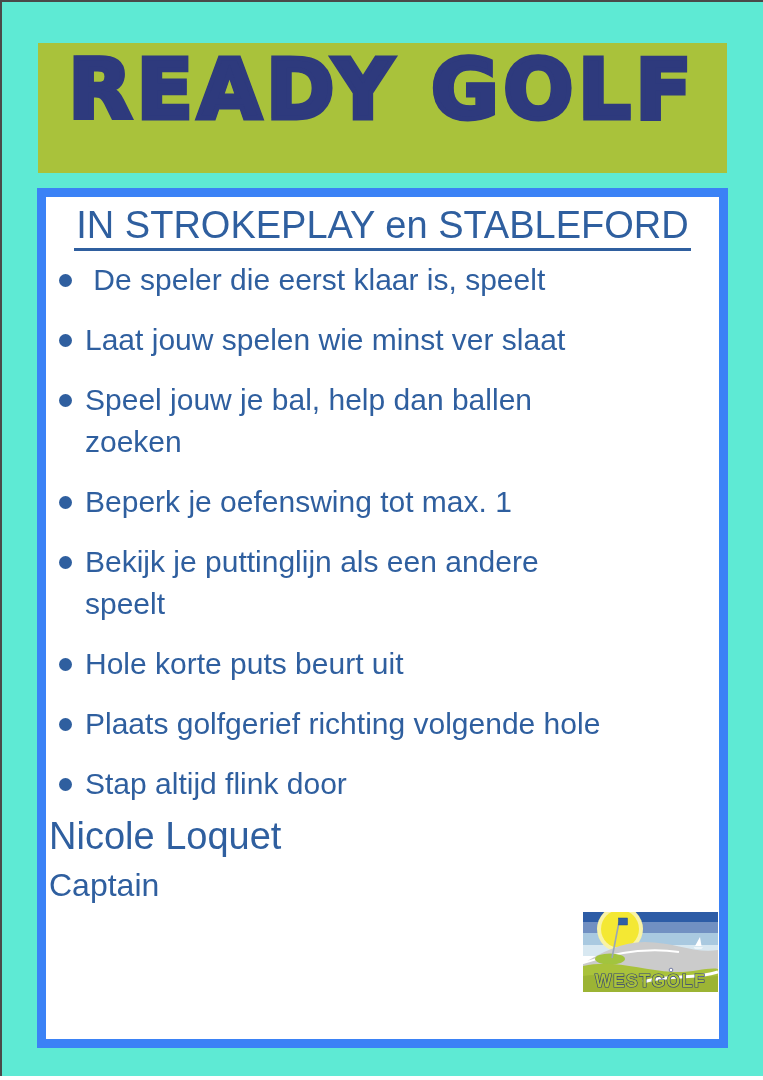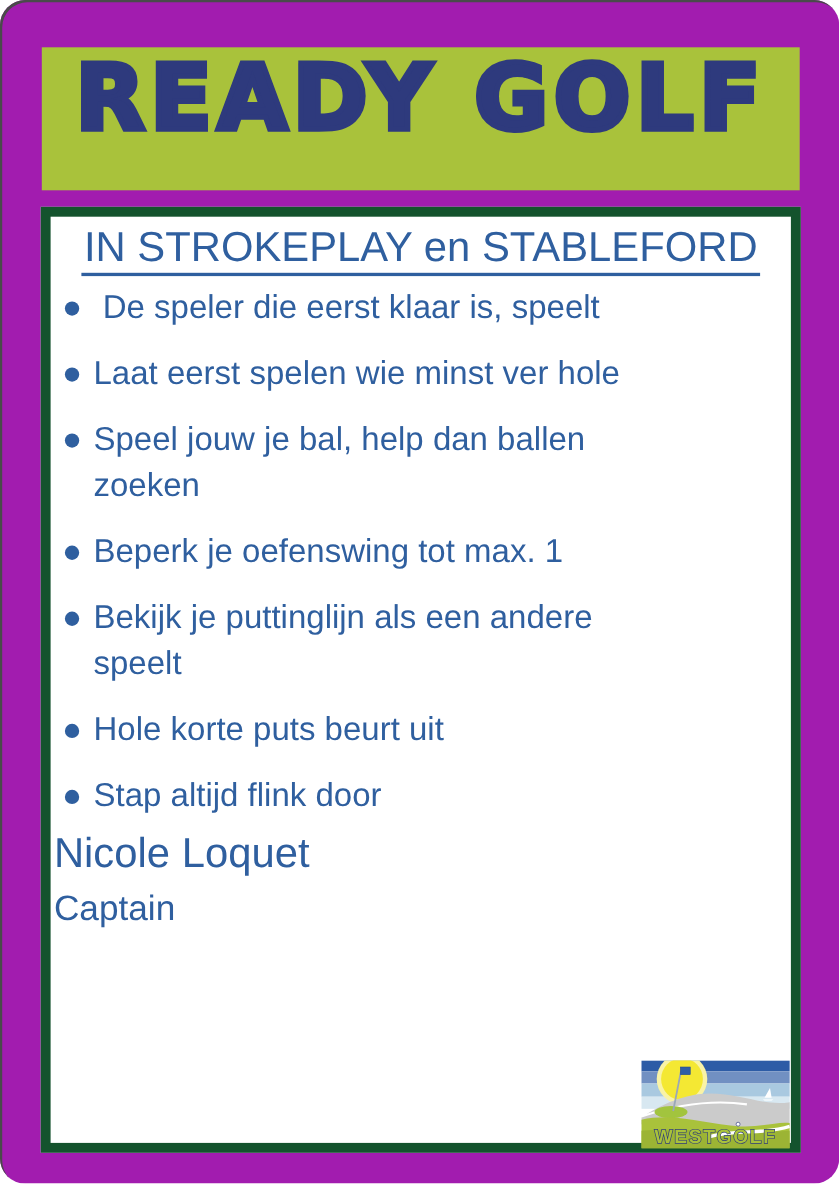--- a/index.html
+++ b/index.html
@@ -1,58 +1,57 @@
 <!DOCTYPE html>
 <html><head>
 <meta charset="utf-8">
 <style>
   html,body { margin:0; padding:0; background:#fff; }
   .page {
-    position:relative; width:763px; height:1076px; background:#a21caf;
+    position:relative; width:763px; height:1076px; background:#5eead4;
     overflow:hidden; font-family:"Liberation Sans", sans-serif;
     box-shadow: inset 2px 2px 0 #4a4a4a;
-    border-radius: 23px;
   }
   
   .banner {
     position:absolute; left:38px; top:43px; width:689px; height:130px;
     background:#a9c23b; display:flex; justify-content:center; align-items:flex-start;
   }
   .banner-title {
     font-family:"DejaVu Sans", sans-serif; font-weight:bold;
     font-size:82px; line-height:1.0; padding-top:6px;
     color:#2e3a7d; letter-spacing:5px; white-space:nowrap;
     -webkit-text-stroke:5px #2e3a7d;
     text-shadow: 2px 0 #2e3a7d, -2px 0 #2e3a7d, 0 2px #2e3a7d, 0 -2px #2e3a7d;
   }
   
   .content-box {
     position:absolute; left:37px; top:188px; width:673px; height:842px;
-    border:9px solid #14532d; background:#ffffff; color:#2f5f9f;
+    border:9px solid #3b82f6; background:#ffffff; color:#2f5f9f;
   }
   .heading-wrap { text-align:center; margin-top:6px; }
   .heading {
     display:inline-block; font-size:38px; line-height:44px; color:#2f5f9f;
     border-bottom:3px solid #2f5f9f; padding:0 2px 1px 2px; white-space:nowrap;
   }
   ul.rules { margin:8px 0 0 0; padding:0; list-style:none; }
   ul.rules li {
     position:relative; padding-left:39px; margin:0 0 18px 0;
     font-size:30px; line-height:42px; color:#2f5f9f;
   }
   .rule-text { white-space:pre-wrap; }
   .dot {
     position:absolute; left:13px; top:15px; width:13px; height:13px;
     border-radius:50%; background:#2f5f9f;
   }
   .signature { margin:-8px 0 0 0; padding-left:3px; }
   .sig-name { font-size:38px; line-height:42px; margin:0; }
   .sig-title { font-size:32px; line-height:42px; margin:7px 0 0 0; }
   
-  .logo { position:absolute; left:583px; top:964px; width:135px; height:80px; }
+  .logo { position:absolute; left:583px; top:912px; width:135px; height:80px; }
   .logo svg { display:block; width:135px; height:80px; }
 </style>
 </head>
 <body>
 
 <div class="page">
 
   <div class="banner">
     <div class="banner-title">READY GOLF</div>
   </div>
@@ -64,39 +63,43 @@
     </div>
 
     <ul class="rules">
 
     <li>
         <span class="dot"></span>
         <span class="rule-text"> De speler die eerst klaar is, speelt</span>
       </li>
         <li>
         <span class="dot"></span>
-        <span class="rule-text">Laat eerst spelen wie minst ver hole</span>
+        <span class="rule-text">Laat jouw spelen wie minst ver slaat</span>
       </li>
         <li>
         <span class="dot"></span>
         <span class="rule-text">Speel jouw je bal, help dan ballen
 zoeken</span>
       </li>
         <li>
         <span class="dot"></span>
         <span class="rule-text">Beperk je oefenswing tot max. 1</span>
       </li>
         <li>
         <span class="dot"></span>
         <span class="rule-text">Bekijk je puttinglijn als een andere
 speelt</span>
       </li>
         <li>
         <span class="dot"></span>
         <span class="rule-text">Hole korte puts beurt uit</span>
+      </li>
+        <li>
+        <span class="dot"></span>
+        <span class="rule-text">Plaats golfgerief richting volgende hole</span>
       </li>
         <li>
         <span class="dot"></span>
         <span class="rule-text">Stap altijd flink door</span>
       </li>
       </ul>
 
     <div class="signature">
       <p class="sig-name">Nicole Loquet</p>
       <p class="sig-title">Captain</p>

